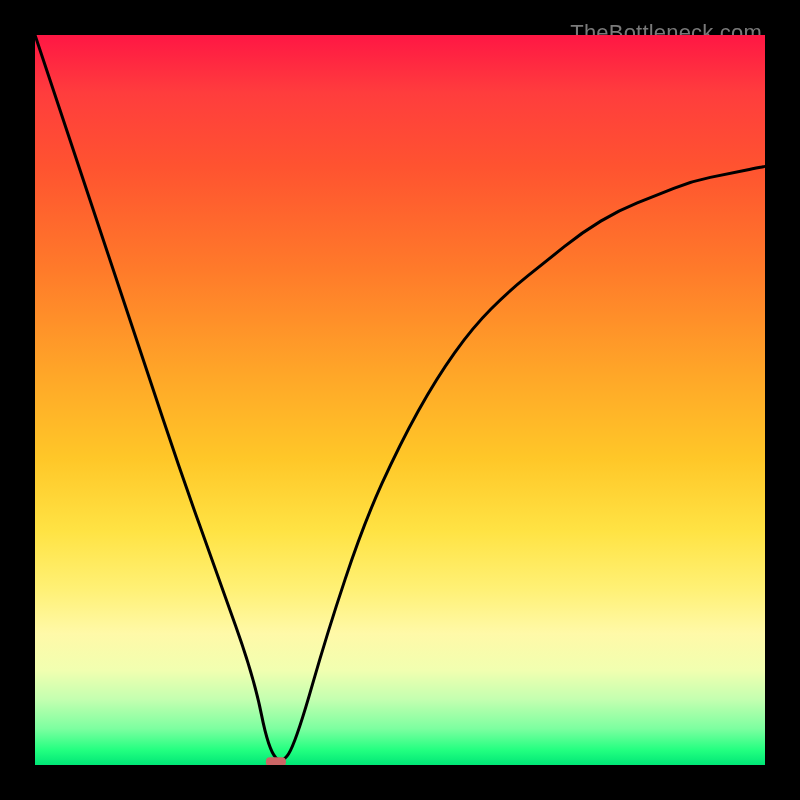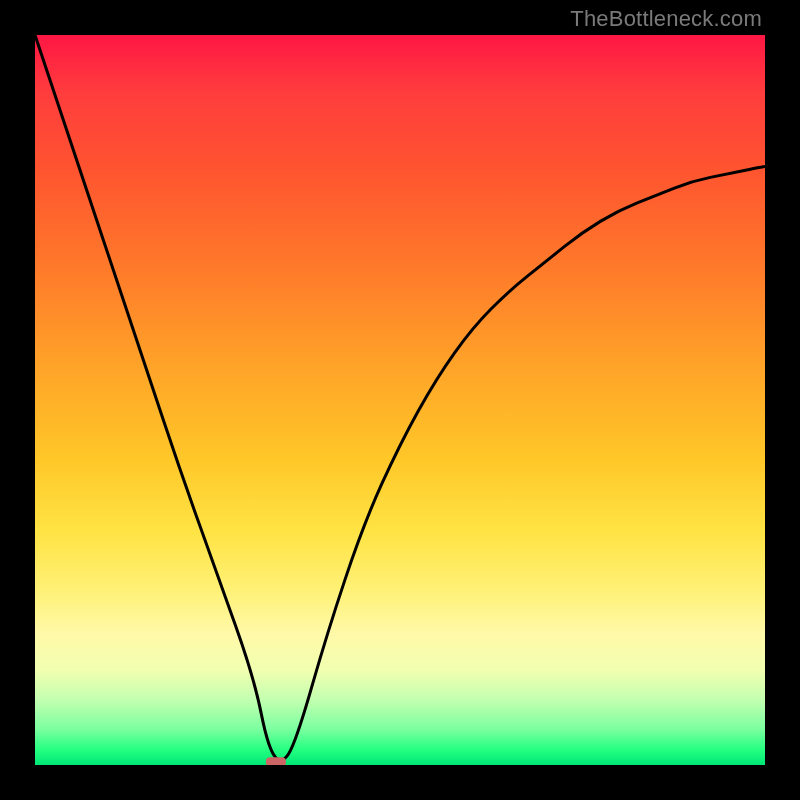--- a/index.html
+++ b/index.html
@@ -46,21 +46,21 @@
       #22ff80 98%,
       #00e676 100%
     );
   }
   .curve-svg {
     position: absolute;
     inset: 0;
   }
   .watermark {
     position: absolute;
-    top: 6px;
+    top: 20px;
     right: 38px;
     color: #7a7a7a;
     font-size: 22px;
     font-weight: 500;
     letter-spacing: 0.2px;
   }
 </style>
 </head>
 <body>
 

